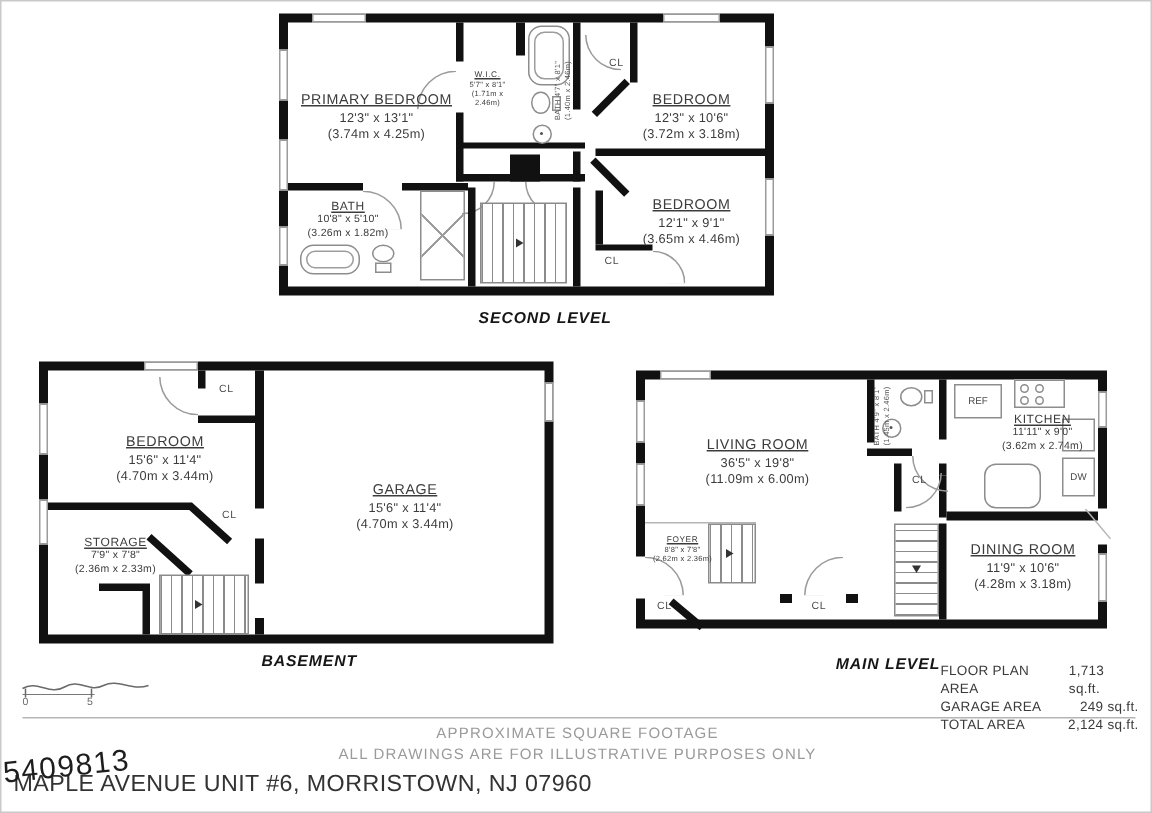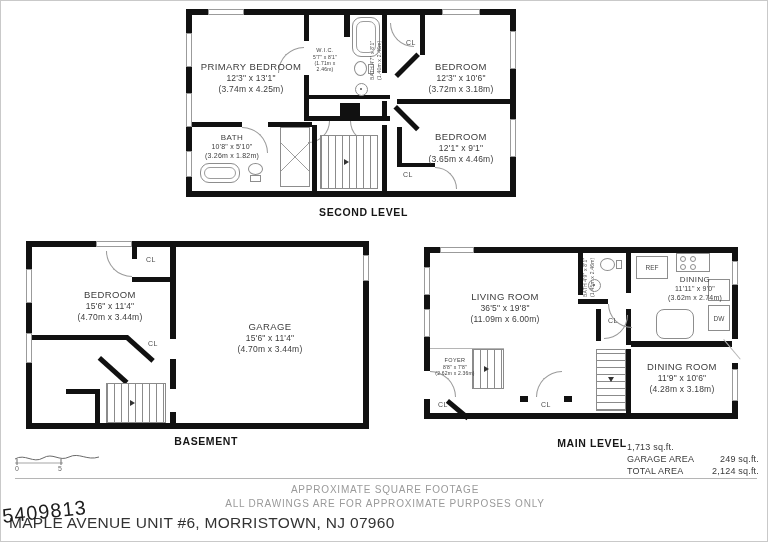--- a/index.html
+++ b/index.html
@@ -9,21 +9,21 @@
   .w{position:absolute;background:#111;}
   .d{position:absolute;background:#111;height:5px;}
   .win{position:absolute;background:#fff;border:1px solid #9b9b9b;box-sizing:border-box;}
   .gap{position:absolute;background:#fff;}
   .arc{position:absolute;box-sizing:border-box;}
   .arc-tl{border-top:1px solid #9a9a9a;border-left:1px solid #9a9a9a;border-top-left-radius:100%;}
   .arc-tr{border-top:1px solid #9a9a9a;border-right:1px solid #9a9a9a;border-top-right-radius:100%;}
   .arc-bl{border-bottom:1px solid #9a9a9a;border-left:1px solid #9a9a9a;border-bottom-left-radius:100%;}
   .arc-br{border-bottom:1px solid #9a9a9a;border-right:1px solid #9a9a9a;border-bottom-right-radius:100%;}
   .room{position:absolute;text-align:center;line-height:1.25;color:#3c3c3c;}
-  .room .nm{font-size:9.5px;letter-spacing:0.4px;}
+  .room .nm{font-size:9.5px;letter-spacing:0.4px;text-decoration:underline;}
   .room .dm{font-size:8.5px;letter-spacing:0.2px;}
   .room.small .nm{font-size:8px;}
   .room.small .dm{font-size:7px;}
   .room.tiny .nm{font-size:5.5px;}
   .room.tiny .dm{font-size:5px;}
   .cl{position:absolute;font-size:7px;color:#4a4a4a;letter-spacing:0.5px;text-align:center;}
   .appl{position:absolute;border:1px solid #8d8d8d;box-sizing:border-box;background:#fff;
         font-size:6.5px;color:#4a4a4a;display:flex;align-items:center;justify-content:center;}
   .stairsV{position:absolute;border:1px solid #8b8b8b;box-sizing:border-box;
      background:repeating-linear-gradient(90deg,#8b8b8b 0,#8b8b8b 1px,#fff 1px,#fff 7px);}
@@ -33,21 +33,21 @@
   .tub i{position:absolute;left:3px;top:3px;right:3px;bottom:3px;border:1px solid #9d9d9d;border-radius:7px;}
   .toilet-bowl{position:absolute;border:1px solid #8d8d8d;border-radius:50%;background:#fff;box-sizing:border-box;}
   .toilet-tank{position:absolute;border:1px solid #8d8d8d;background:#fff;box-sizing:border-box;}
   .sink{position:absolute;border:1px solid #8d8d8d;border-radius:50%;background:#fff;box-sizing:border-box;}
   .sink i{position:absolute;left:40%;top:40%;width:2px;height:2px;background:#555;border-radius:50%;}
   .shower{position:absolute;border:1px solid #8d8d8d;box-sizing:border-box;background:
      linear-gradient(45deg,transparent calc(50% - 0.5px),#9d9d9d calc(50% - 0.5px),#9d9d9d calc(50% + 0.5px),transparent calc(50% + 0.5px)),
      linear-gradient(-45deg,transparent calc(50% - 0.5px),#9d9d9d calc(50% - 0.5px),#9d9d9d calc(50% + 0.5px),transparent calc(50% + 0.5px));}
   .vtxt{position:absolute;writing-mode:vertical-rl;transform:rotate(180deg);font-size:5px;
         color:#555;letter-spacing:0.2px;line-height:1.35;text-align:center;}
-  .title{position:absolute;font-size:10.5px;font-weight:bold;letter-spacing:0.6px;color:#161616;text-align:center;}
+  .title{position:absolute;font-size:10.5px;font-weight:bold;letter-spacing:0.6px;color:#161616;text-align:center;font-style:italic;}
   .hair{position:absolute;background:#b5b5b5;}
   .tri-r{position:absolute;width:0;height:0;border-left:5px solid #333;border-top:3px solid transparent;border-bottom:3px solid transparent;}
   .tri-d{position:absolute;width:0;height:0;border-top:5px solid #333;border-left:3px solid transparent;border-right:3px solid transparent;}
   .area-table{position:absolute;left:626px;top:440px;width:132px;font-size:9px;color:#3a3a3a;letter-spacing:0.2px;}
   .area-row{display:flex;justify-content:space-between;line-height:12px;}
   .foot{position:absolute;width:768px;text-align:center;color:#9a9a9a;font-size:10px;letter-spacing:0.8px;}
   .addr{position:absolute;left:8px;top:513px;font-size:15.5px;color:#333;letter-spacing:0.3px;white-space:nowrap;}
   .mls{position:absolute;left:0px;top:504px;font-size:20px;color:#1d1d1d;letter-spacing:1px;
        transform:rotate(-6deg);transform-origin:left top;}
   .scale-num{position:absolute;font-size:7px;color:#6a6a6a;}
@@ -171,20 +171,25 @@
     <div class="win" style="left:-6px;top:22px;width:6px;height:34px;"></div>
     <div class="win" style="left:-6px;top:86px;width:6px;height:30px;"></div>
     <div class="win" style="left:64px;top:-6px;width:36px;height:6px;"></div>
     <div class="win" style="left:331px;top:8px;width:6px;height:26px;"></div>
 
     <div class="room" style="left:22px;top:42px;width:112px;">
       <div class="nm">BEDROOM</div>
       <div class="dm">15'6" x 11'4"</div>
       <div class="dm">(4.70m x 3.44m)</div>
     </div>
+    <div class="room small" style="left:4px;top:110px;width:82px;">
+      <div class="nm">STORAGE</div>
+      <div class="dm">7'9" x 7'8"</div>
+      <div class="dm">(2.36m x 2.33m)</div>
+    </div>
     <div class="room" style="left:180px;top:74px;width:116px;">
       <div class="nm">GARAGE</div>
       <div class="dm">15'6" x 11'4"</div>
       <div class="dm">(4.70m x 3.44m)</div>
     </div>
   </div>
   <div class="title" style="left:117px;top:434px;width:120px;text-align:right;">BASEMENT</div>
 
   <div class="lvl" style="left:423px;top:246px;width:302px;height:160px;">
 
@@ -249,34 +254,35 @@
     <div class="win" style="left:302px;top:116px;width:6px;height:32px;"></div>
     <div class="gap" style="left:302px;top:86px;width:6px;height:24px;"></div>
     <div class="hair" style="left:294px;top:86px;width:26px;height:1px;transform-origin:left top;transform:rotate(50deg);"></div>
 
     <div class="room" style="left:10px;top:38px;width:130px;">
       <div class="nm">LIVING ROOM</div>
       <div class="dm">36'5" x 19'8"</div>
       <div class="dm">(11.09m x 6.00m)</div>
     </div>
     <div class="room small" style="left:226px;top:22px;width:78px;">
-      <div class="nm">DINING</div>
+      <div class="nm">KITCHEN</div>
       <div class="dm">11'11" x 9'0"</div>
       <div class="dm">(3.62m x 2.74m)</div>
     </div>
     <div class="room" style="left:200px;top:108px;width:104px;">
       <div class="nm">DINING ROOM</div>
       <div class="dm">11'9" x 10'6"</div>
       <div class="dm">(4.28m x 3.18m)</div>
     </div>
   </div>
   <div class="title" style="left:531px;top:436px;width:120px;">MAIN LEVEL</div>
 
   <div class="area-table">
     <div class="area-row">
+      <span>FLOOR PLAN AREA</span>
       <span>1,713 sq.ft.</span>
     </div>
     <div class="area-row">
       <span>GARAGE AREA</span>
       <span>249 sq.ft.</span>
     </div>
     <div class="area-row">
       <span>TOTAL AREA</span>
       <span>2,124 sq.ft.</span>
     </div>
@@ -286,17 +292,17 @@
     <path d="M2 8 C 12 2, 20 13, 30 7 S 46 11, 56 6 S 74 10, 86 6" fill="none" stroke="#6a6a6a" stroke-width="1"></path>
     <line x1="4" y1="8" x2="4" y2="14" stroke="#6a6a6a" stroke-width="1"></line>
     <line x1="48" y1="8" x2="48" y2="14" stroke="#6a6a6a" stroke-width="1"></line>
     <line x1="2" y1="12" x2="50" y2="12" stroke="#6a6a6a" stroke-width="0.6"></line>
   </svg>
   <div class="scale-num" style="left:14px;top:464px;">0</div>
   <div class="scale-num" style="left:57px;top:464px;">5</div>
 
   <div class="hair" style="left:14px;top:477px;width:742px;height:1px;"></div>
   <div class="foot" style="top:483px;">APPROXIMATE SQUARE FOOTAGE</div>
-  <div class="foot" style="top:497px;">ALL DRAWINGS ARE FOR APPROXIMATE PURPOSES ONLY</div>
+  <div class="foot" style="top:497px;">ALL DRAWINGS ARE FOR ILLUSTRATIVE PURPOSES ONLY</div>
   <div class="addr">MAPLE AVENUE UNIT #6, MORRISTOWN, NJ 07960</div>
   <div class="mls">5409813</div>
 
 </div>
 
 </body></html>

